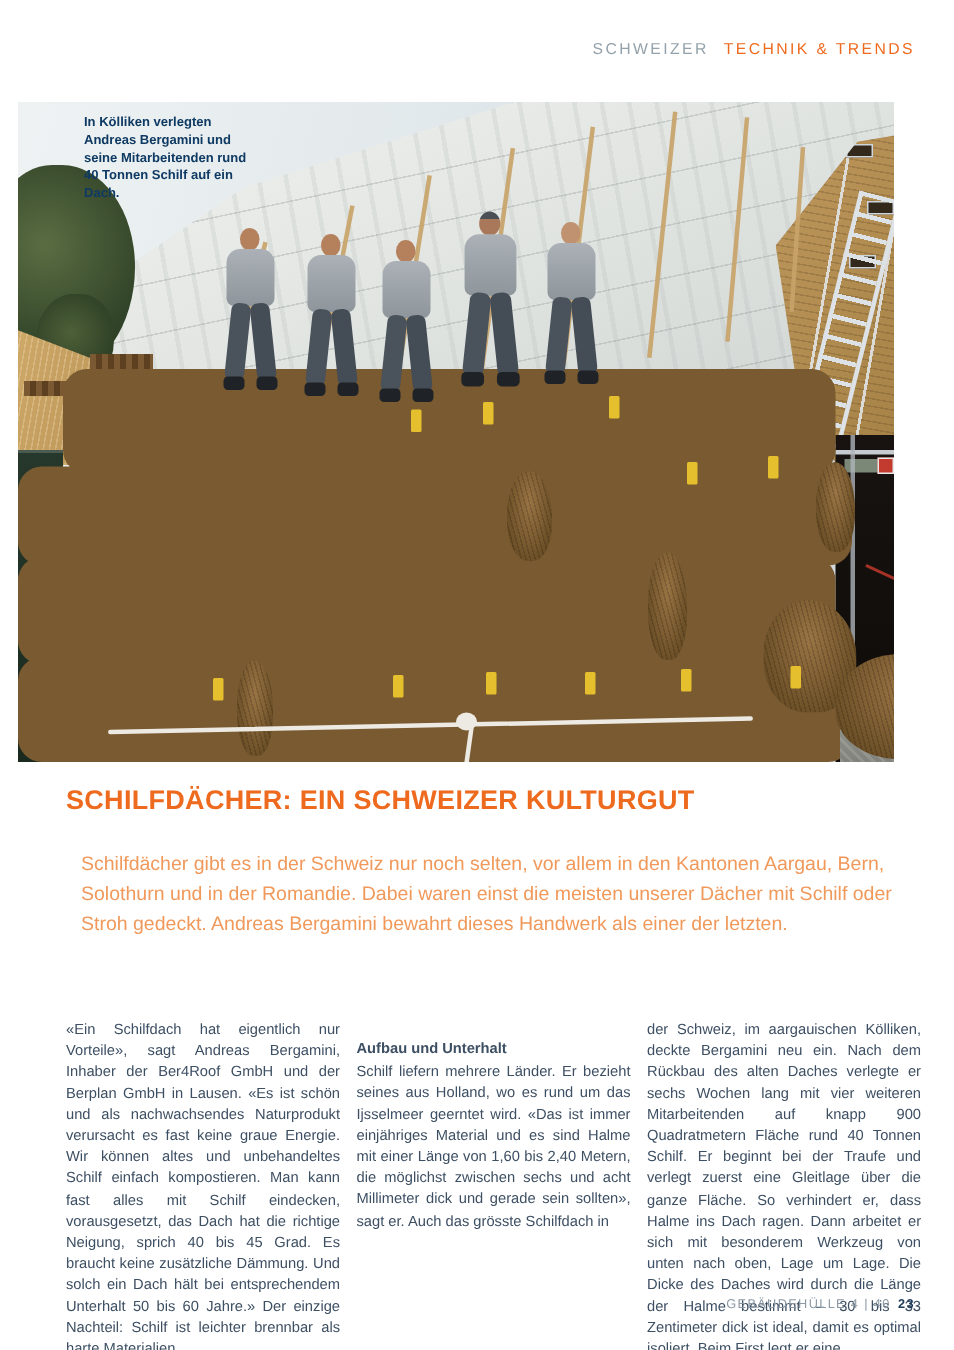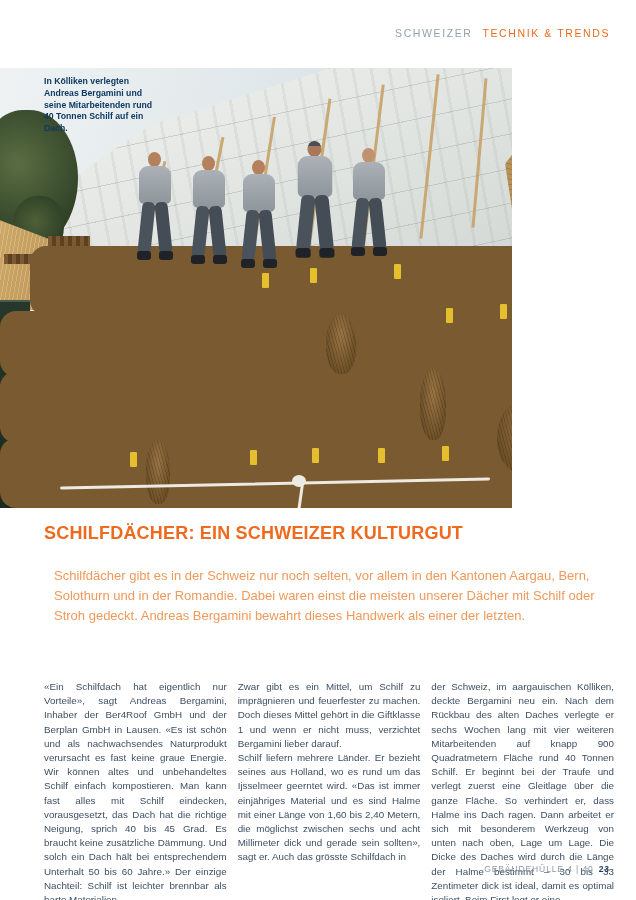--- a/index.html
+++ b/index.html
@@ -5,21 +5,21 @@
   html,body{margin:0;padding:0;background:#ffffff;}
   .page{position:relative;width:636px;height:900px;background:#ffffff;overflow:hidden;
         font-family:"Liberation Sans",sans-serif;}
 
   
   .header{position:absolute;top:27px;right:26px;font-size:10.5px;letter-spacing:1.6px;white-space:nowrap;}
   .header .sec{color:#93a1ab;margin-right:10px;}
   .header .sub{color:#ee6a1e;font-weight:normal;}
 
   
-  .photo{position:absolute;left:0;top:68px;width:512px;height:440px;overflow:hidden;
+  .photo{position:absolute;left:12px;top:68px;width:584px;height:440px;overflow:hidden;
          background:linear-gradient(105deg,#eef2f3 0%,#e0e7ea 45%,#ccd5da 100%);}
   .photo *{position:absolute;}
 
   .thatch{left:480px;top:10px;width:156px;height:330px;z-index:1;
     clip-path:polygon(16% 26%,51% 5%,100% 1%,100% 70%,42% 70%,16% 52%);
     background:
       repeating-linear-gradient(100deg,rgba(228,233,238,.85) 0 2px,rgba(0,0,0,0) 2px 38px),
       repeating-linear-gradient(10deg,rgba(70,48,20,.20) 0 1px,rgba(0,0,0,0) 1px 5px),
       linear-gradient(120deg,#c29a60,#a98549 60%,#937239);}
   .vent{width:16px;height:7px;background:#32281c;border:1px solid #cfd5da;z-index:2;}
@@ -258,21 +258,21 @@
   </div>
 
   <h1 class="headline">SCHILFDÄCHER: EIN SCHWEIZER KULTURGUT</h1>
   <p class="lede">Schilfdächer gibt es in der Schweiz nur noch selten, vor allem in den Kantonen Aargau, Bern, Solothurn und in der Romandie. Dabei waren einst die meisten unserer Dächer mit Schilf oder Stroh gedeckt. Andreas Bergamini bewahrt dieses Handwerk als einer der letzten.</p>
 
   <div class="columns">
     <div class="col">
       <p>«Ein Schilfdach hat eigentlich nur Vorteile», sagt Andreas Bergamini, Inhaber der Ber4Roof GmbH und der Berplan GmbH in Lausen. «Es ist schön und als nachwachsendes Naturprodukt verursacht es fast keine graue Energie. Wir können altes und unbehandeltes Schilf einfach kompostieren. Man kann fast alles mit Schilf eindecken, vorausgesetzt, das Dach hat die richtige Neigung, sprich 40 bis 45 Grad. Es braucht keine zusätzliche Dämmung. Und solch ein Dach hält bei entsprechendem Unterhalt 50 bis 60 Jahre.» Der einzige Nachteil: Schilf ist leichter brennbar als harte Materialien.</p>
     </div>
     <div class="col">
-      <p>Zwar gibt es ein Mittel, um Schilf zu imprägnieren und feuerfester zu machen. Doch dieses Mittel gehört in die Giftklasse 1 und wenn er nicht muss, verzichtet Bergamini lieber darauf.</p>
+      <h3 class="subhead">Aufbau und Unterhalt</h3>
       <p>Schilf liefern mehrere Länder. Er bezieht seines aus Holland, wo es rund um das Ijsselmeer geerntet wird. «Das ist immer einjähriges Material und es sind Halme mit einer Länge von 1,60 bis 2,40 Metern, die möglichst zwischen sechs und acht Millimeter dick und gerade sein sollten», sagt er. Auch das grösste Schilfdach in</p>
     </div>
     <div class="col">
       <p>der Schweiz, im aargauischen Kölliken, deckte Bergamini neu ein. Nach dem Rückbau des alten Daches verlegte er sechs Wochen lang mit vier weiteren Mitarbeitenden auf knapp 900 Quadratmetern Fläche rund 40 Tonnen Schilf. Er beginnt bei der Traufe und verlegt zuerst eine Gleitlage über die ganze Fläche. So verhindert er, dass Halme ins Dach ragen. Dann arbeitet er sich mit besonderem Werkzeug von unten nach oben, Lage um Lage. Die Dicke des Daches wird durch die Länge der Halme bestimmt – 30 bis 33 Zentimeter dick ist ideal, damit es optimal isoliert. Beim First legt er eine</p>
     </div>
   </div>
 
   <div class="footer">
     <span class="pub">GEBÄUDEHÜLLE 4 | 40</span><span class="pagenum">23</span>
   </div>

